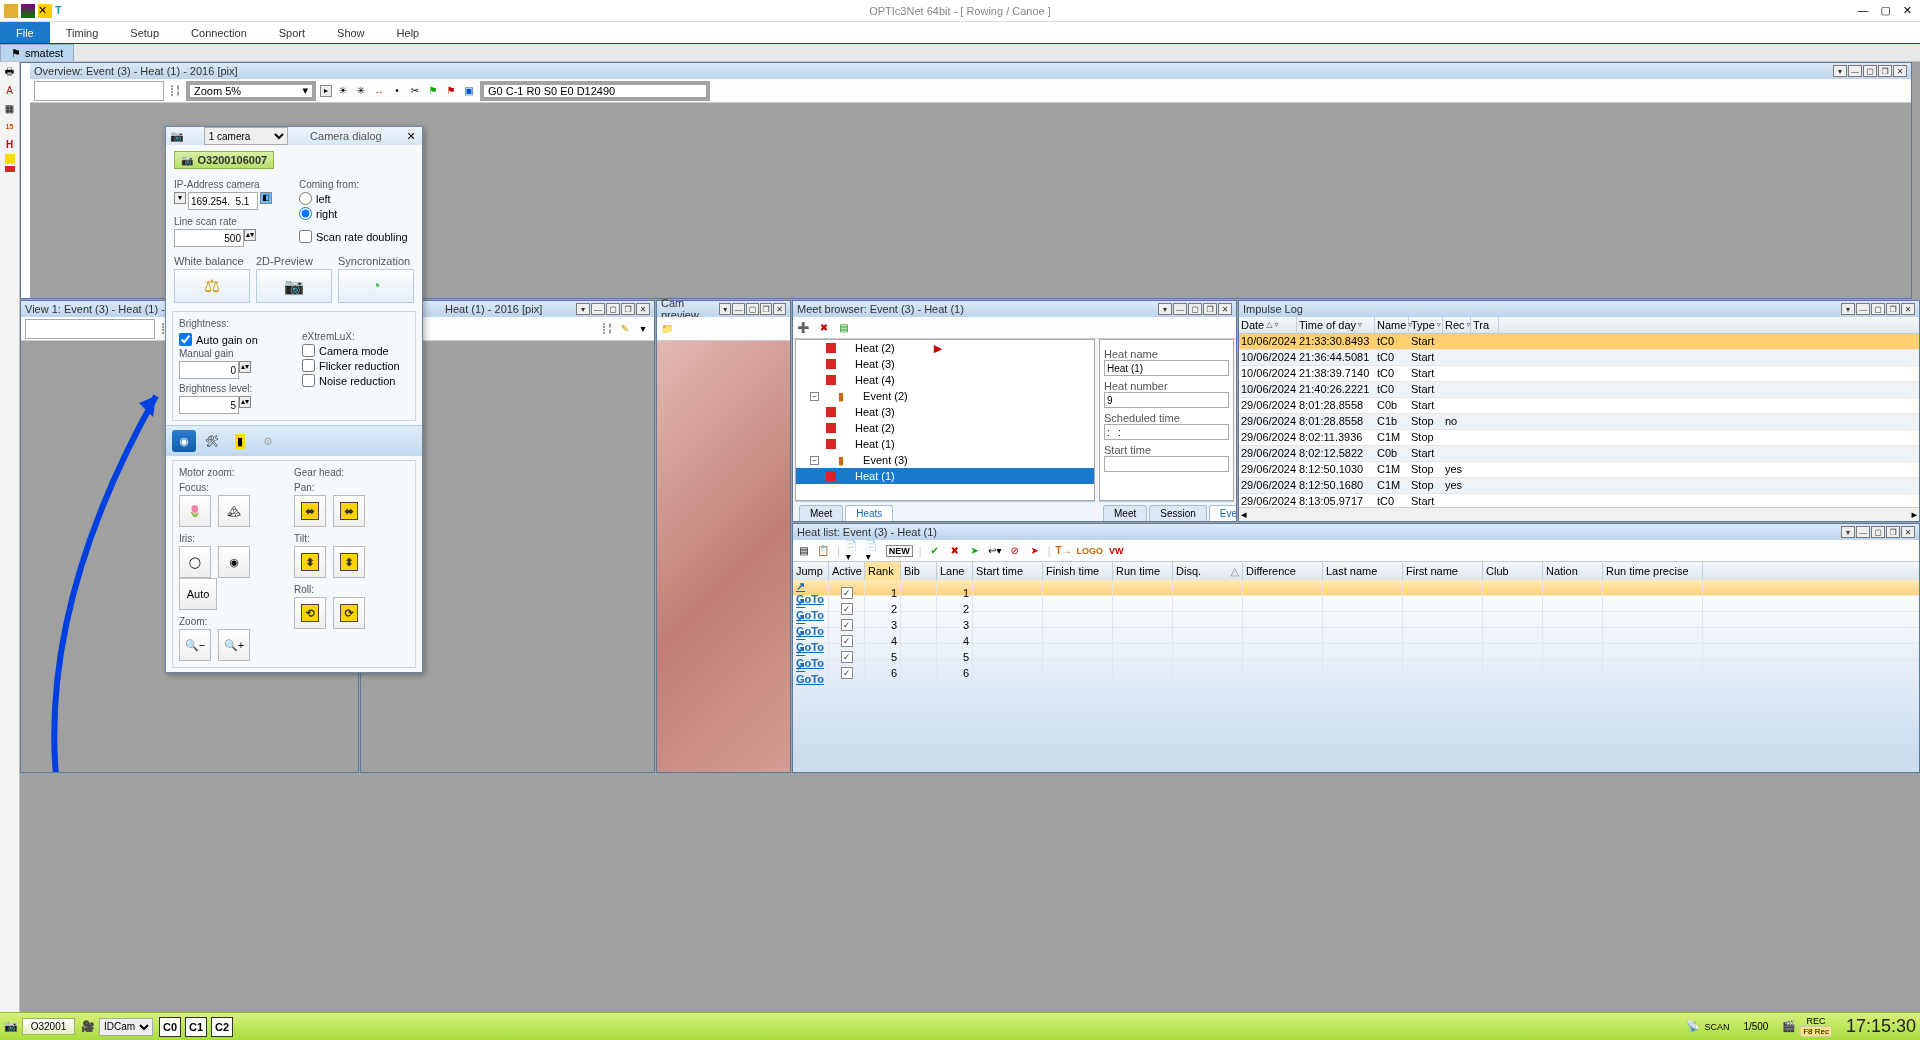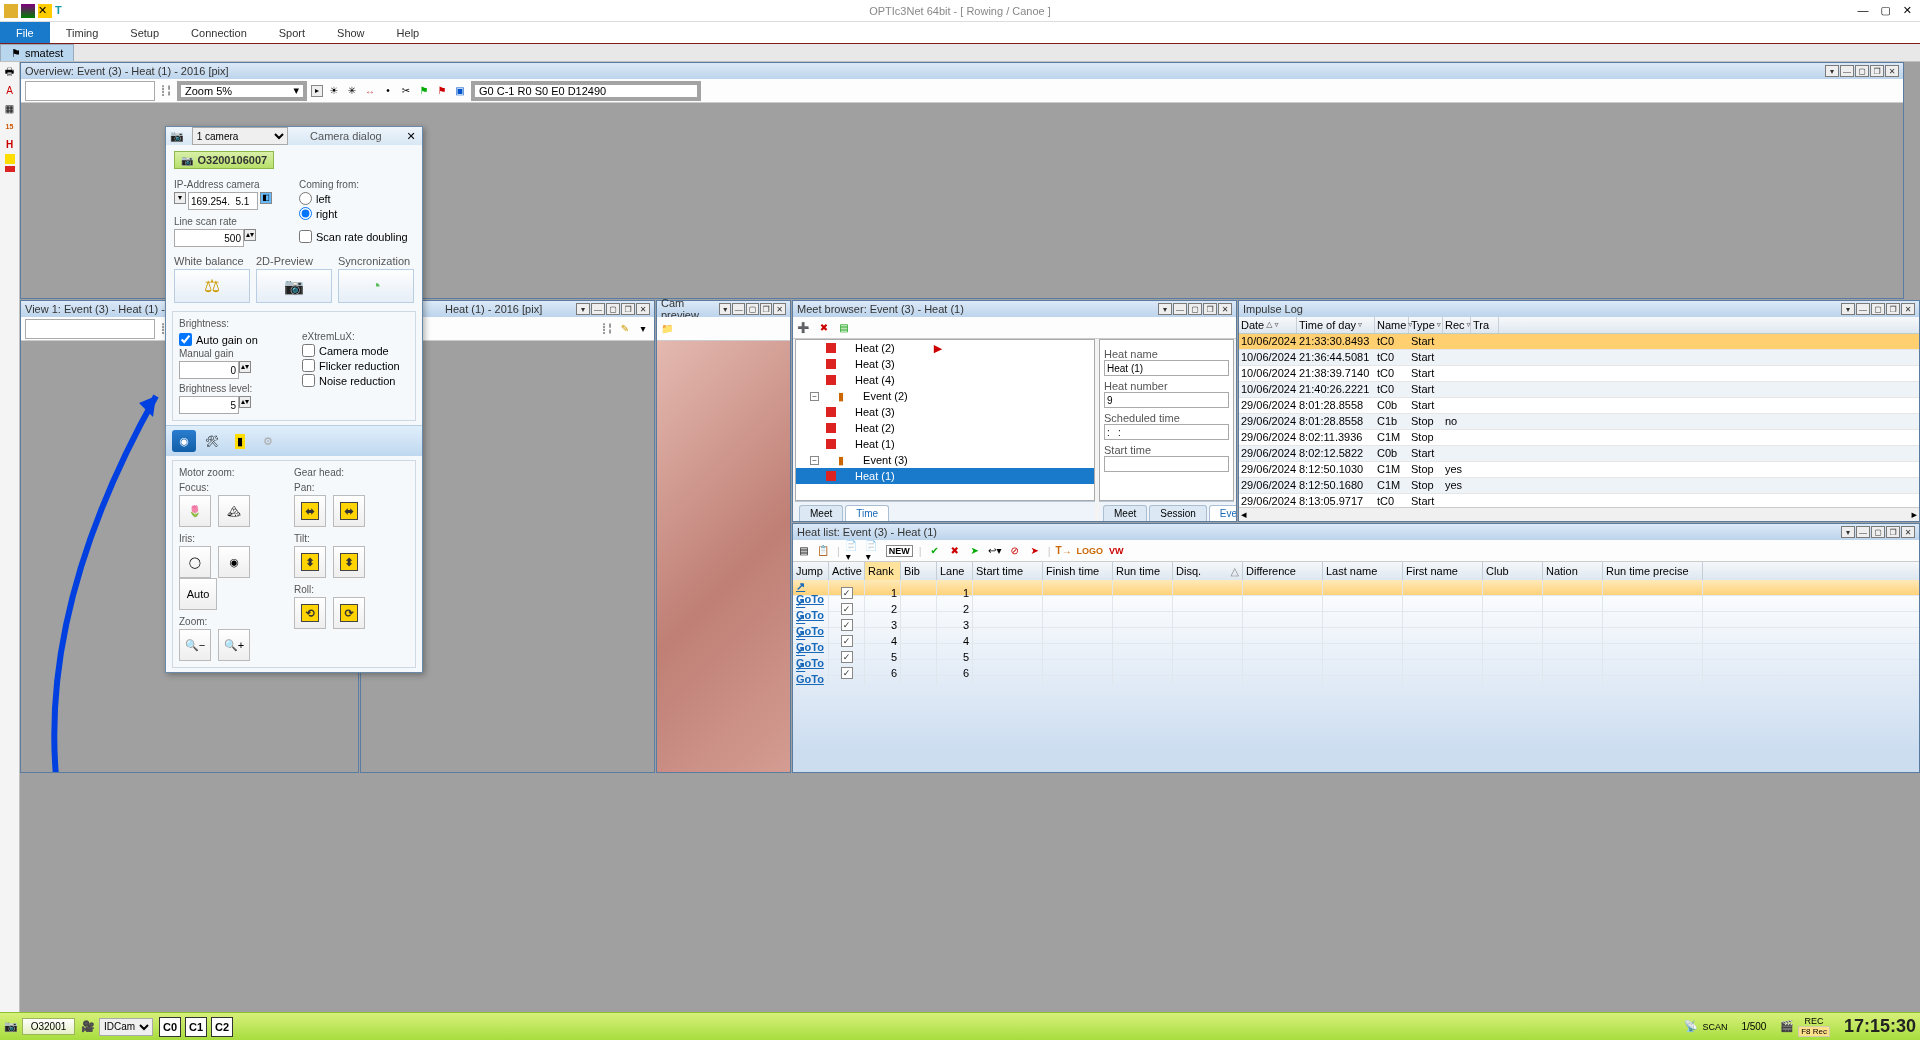--- a/index.html
+++ b/index.html
@@ -109,21 +109,21 @@
 .hl-row .c-right { justify-content:flex-end; }
 .hl-goto { color:#1969b8; text-decoration:underline; display:flex; gap:2px; align-items:center;font-weight:bold;}
 .hl-chk { width:12px;height:12px;border:1px solid #888; background:#fff; display:flex;align-items:center;justify-content:center; font-size:9px; color:#333; margin:auto;}
 
 
 .status-bar { height: 28px; background: linear-gradient(#d7f07a,#a7dd3e); display:flex; align-items:center; padding:0 4px; gap:6px; border-top:1px solid #8bbf2f; position:relative;}
 .sb-group { display:flex; align-items:center; gap:4px; }
 .sb-chip { padding:2px 8px; background:linear-gradient(#fff,#e6efc4); border:1px solid #9ab65a; font-size:10px;}
 .sb-c { width:22px; height:20px; border:1px solid #333; background:#fff; font-weight:bold; display:flex; align-items:center; justify-content:center;}
 .sb-right { margin-left:auto; display:flex; align-items:center; gap:14px; }
-.sb-clock { font-size:18px; font-weight:bold; color:#222; }
+.sb-clock { font-size:18px; font-weight:normal; color:#222; }
 
 
 .blue-arrow { position:absolute; pointer-events:none; }
 
 select.small { height:18px; font-size:10px; border:1px solid #aaa; }
 
 .mini-btn { width:12px; height:12px; border:1px solid #888; font-size:8px; line-height:10px; text-align:center; background:#eee; display:inline-block;}
 </style>
 </head>
 <body>
@@ -167,21 +167,21 @@
     <div class="lt-btn" style="color:#c00">A</div>
     <div class="lt-btn">▦</div>
     <div class="lt-btn" style="font-size:7px;color:#c50;font-weight:bold">15</div>
     <div class="lt-btn" style="color:#c00;font-weight:bold">H</div>
     <div class="lt-btn" style="background:#fd0;width:10px;height:10px"></div>
     <div class="lt-btn" style="background:#d22;width:10px;height:6px"></div>
   </div>
 
   <div class="mdi">
 
-    <div class="panel" style="left:0; top:0; right:16px; height:237px;">
+    <div class="panel" style="left:0; top:0; right:8px; height:237px;padding-left:9px;">
       <div class="panel-title">
         <span>Overview: Event (3) - Heat (1) - 2016 [pix]</span>
         <span class="spacer"></span>
         <span class="panel-wbtn">▾</span>
         <span class="panel-wbtn">—</span>
         <span class="panel-wbtn">▢</span>
         <span class="panel-wbtn">❐</span>
         <span class="panel-wbtn">✕</span>
       </div>
       <div class="ov-toolbar">
@@ -315,21 +315,21 @@
                 <span style="color:#c60">▮</span>
                 <span>Event (3)</span>
               </div>
             <div class="tree-row sel" style="padding-left:30px">
                 <span class="tree-ic-red"></span>
                 <span>Heat (1)</span>
               </div>
           </div>
           <div class="mb-tabs">
             <div class="mb-tab">Meet</div>
-            <div class="mb-tab sel">Time</div>
+            <div class="mb-tab sel">Heats</div>
           </div>
         </div>
         <div style="width:135px; display:flex; flex-direction:column;">
           <div class="form-col" style="flex:1">
             <label>Heat name</label>
             <input value="Heat (1)" style="">
             <label>Heat number</label>
             <input value="9" style="">
             <label>Scheduled time</label>
             <input value=":   :" style="">
@@ -655,21 +655,21 @@
             <div></div>
             <div></div>
             <div></div>
           </div>
         </div>
     </div>
 
     <div class="cam-dialog" style="left:145px; top:64px;">
       <div class="cam-dlg-title">
         <span style="color:#c90">📷</span>
-        <select class="small" style="width:96px;margin-left:8px"><option>1 camera</option></select>
+        <select class="small" style="width:84px;margin-left:20px"><option>1 camera</option></select>
         <span class="lbl">Camera dialog</span>
         <span class="x">✕</span>
       </div>
       <div style="padding:2px 4px"><span class="cam-id-strip">📷 <span>O3200106007</span></span></div>
 
       <div class="cam-sect">
         <div class="cam-row">
           <div style="flex:1">
             <div class="cam-lbl">IP-Address camera</div>
             <div style="display:flex;gap:2px">

